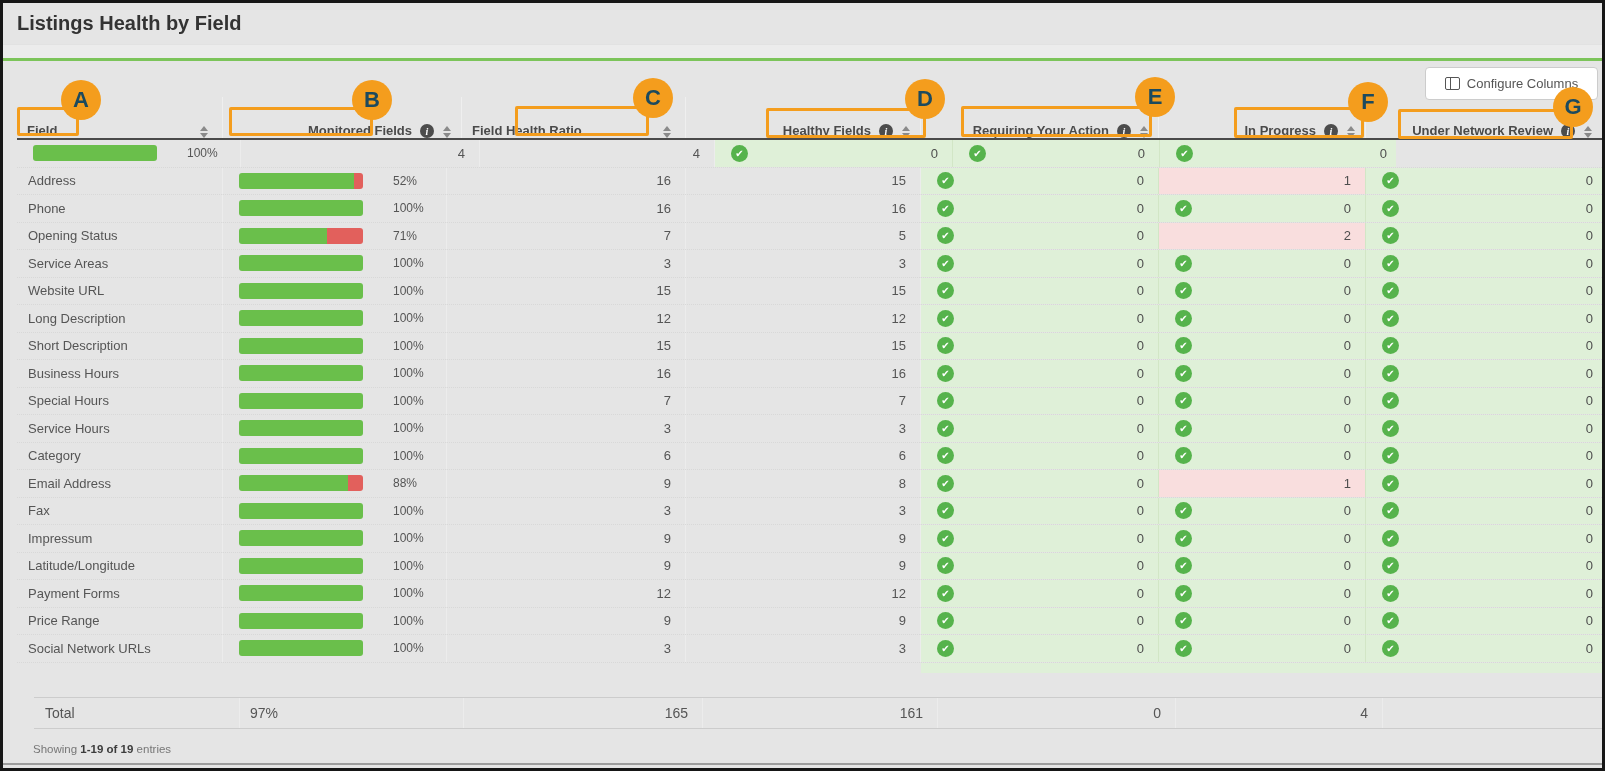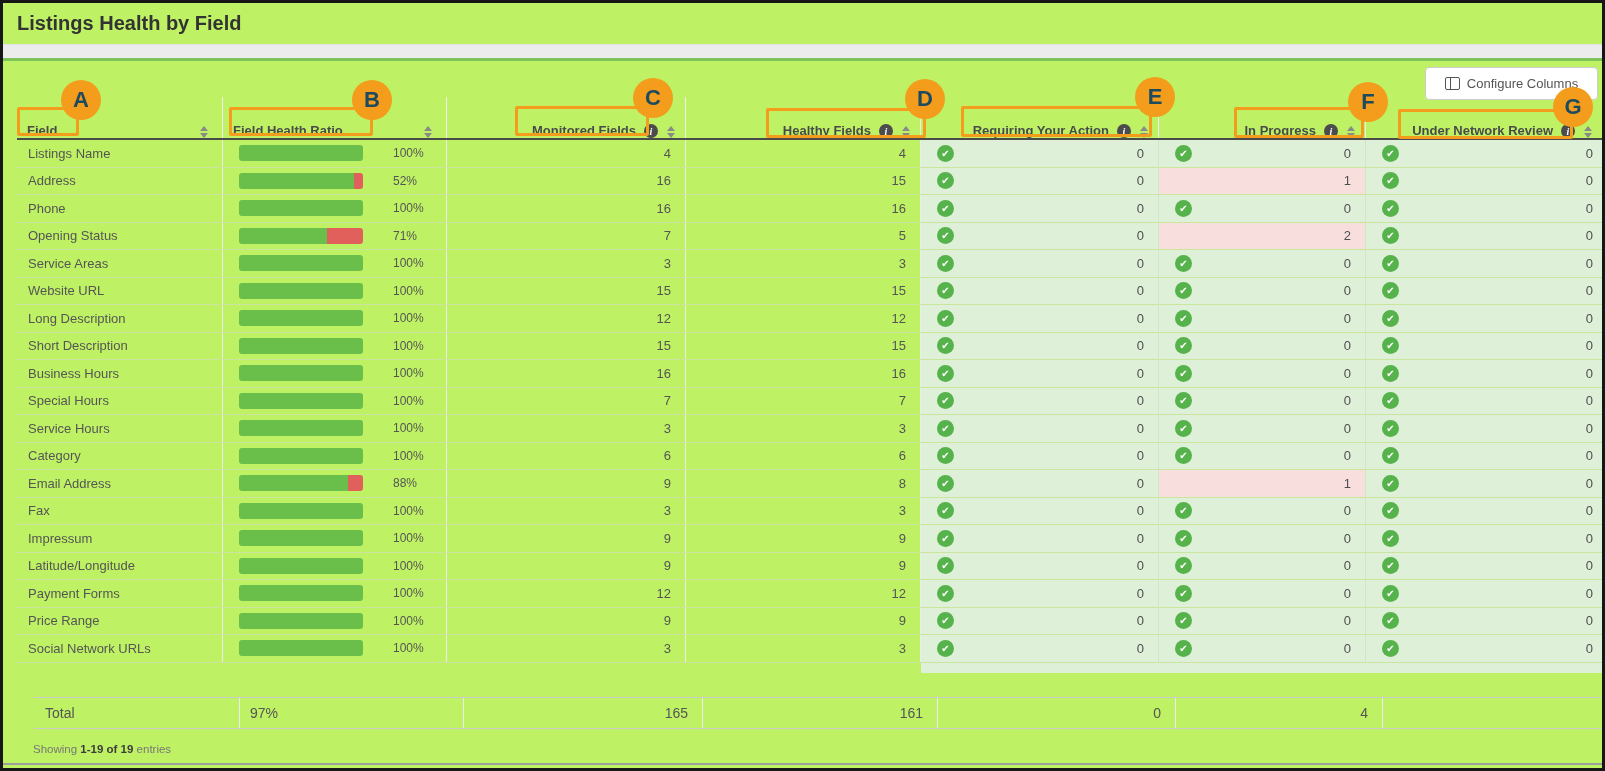--- a/index.html
+++ b/index.html
@@ -1,19 +1,19 @@
 <!DOCTYPE html>
 <html style="--green-line: #7CC45A; --bar-green: #6ABF4B; --bar-red: #E2605C; --cell-green: #DFF0D8; --cell-pink: #F9DEDE; --check-green: #56B34C; --ann-orange: #F49D1D; --ann-letter: #1C4A5E;"><head>
 <meta charset="utf-8">
 <style>
   * { margin:0; padding:0; box-sizing:border-box; }
   html,body { background:#fff; }
   body { font-family:"Liberation Sans", sans-serif; }
 
-  .screen { position:relative; width:1605px; height:771px; background:#bef264;
+  .screen { position:relative; width:1605px; height:771px; background:#e5e5e5;
             border:3px solid #161616; overflow:hidden; }
 
   
   .title { position:absolute; left:14px; top:9px; font-size:20px; font-weight:700; color:#333; }
   .gray-strip { position:absolute; left:0; top:41px; width:100%; height:14px; background:#ececec; border-top:1px solid #e2e2e2; }
   .green-line { position:absolute; left:0; top:55px; width:100%; height:3px; background:var(--green-line,#7CC45A); }
 
   
   .configure-btn { position:absolute; left:1422px; top:64px; width:173px; height:33px;
        background:#fff; border:1px solid #ccc; border-radius:4px; display:flex; align-items:center;
@@ -95,35 +95,35 @@
 
   <div class="tbl">
     <div class="thead">
       <div class="th w-field">
         <span>Field</span>
         <span class="sort" style="margin-left:auto;margin-right:4px;">
             <i class="up"></i>
             <i class="dn"></i>
           </span>
       </div>
-      <div class="th w-ratio">
-        <span>Field Health Ratio</span>
-        <span class="sort" style="margin-left:auto;margin-right:4px;">
-            <i class="up"></i>
-            <i class="dn"></i>
-          </span>
-      </div>
       <div class="th w-mon num-col">
         <span>Monitored Fields</span>
         <span class="info">i</span>
         <span class="sort">
             <i class="up"></i>
             <i class="dn"></i>
           </span>
       </div>
+      <div class="th w-ratio">
+        <span>Field Health Ratio</span>
+        <span class="sort" style="margin-left:auto;margin-right:4px;">
+            <i class="up"></i>
+            <i class="dn"></i>
+          </span>
+      </div>
       <div class="th w-heal num-col">
         <span>Healthy Fields</span>
         <span class="info">i</span>
         <span class="sort">
             <i class="up"></i>
             <i class="dn"></i>
           </span>
       </div>
       <div class="th w-act num-col">
         <span>Requiring Your Action</span>
@@ -146,23 +146,20 @@
         <span class="info">i</span>
         <span class="sort">
             <i class="up"></i>
             <i class="dn"></i>
           </span>
       </div>
     </div>
 
     <div id="tbody">
     <div class="tr">
-      <div class="td c-field w-field">
-            <span>Listings Name</span>
-          </div>
       <div class="td c-ratio w-ratio">
         <span class="bar">
               <span class="bar-green" style="width: 100%;"></span>
               <span class="bar-red"></span>
             </span>
         <span class="pct">100%</span>
       </div>
       <div class="td c-num w-mon">
             <span>4</span>
           </div>

